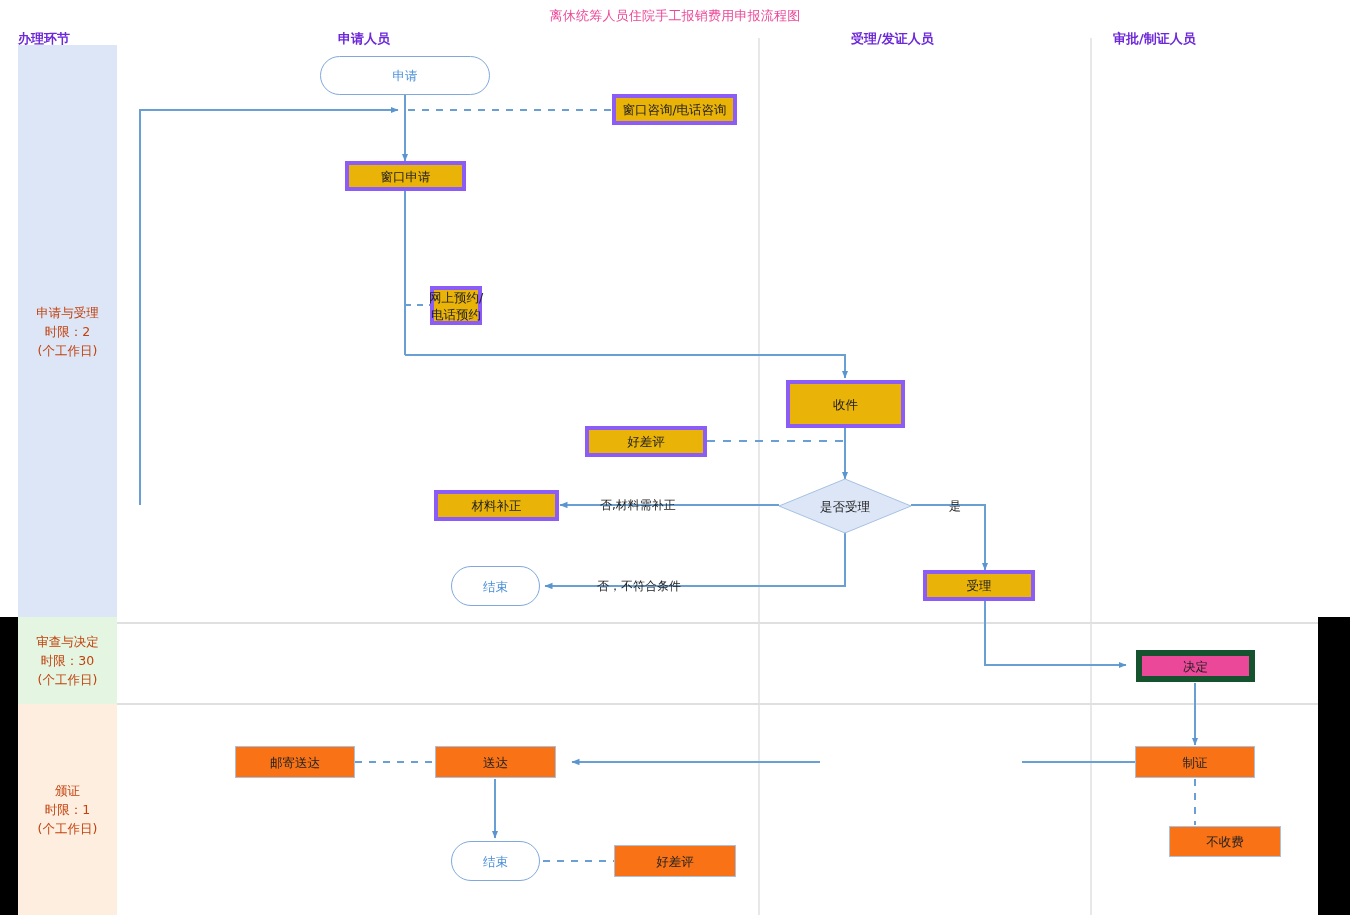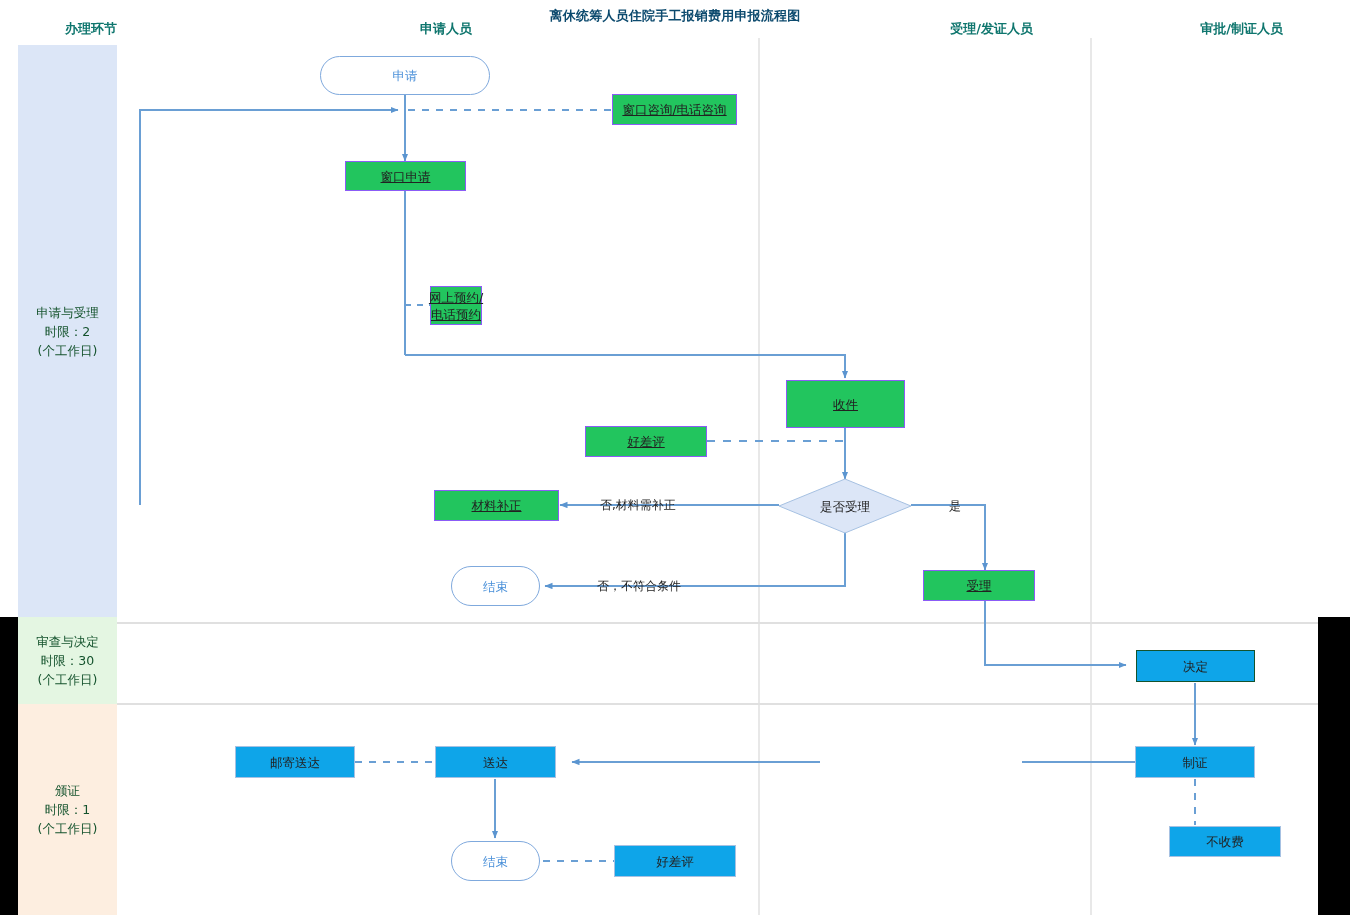--- a/index.html
+++ b/index.html
@@ -14,45 +14,45 @@
     overflow:hidden;
     background:#ffffff;
   }
   
   .title{
     position:absolute;
     left:0; top:7px;
     width:1350px;
     text-align:center;
     font-size:13px;
-    font-weight:bold;
-    color:#0c4a6e;
+    font-weight:normal;
+    color:#ec4899;
     letter-spacing:0.2px;
   }
   
   .lane-head{
     position:absolute;
-    top:20px;
+    top:30px;
     font-size:13px;
     font-weight:bold;
-    color:#0f766e;
-    text-align:right;
+    color:#6d28d9;
+    text-align:left;
     white-space:nowrap;
   }
   
   .stage{
     position:absolute;
     left:18px;
     width:99px;
     display:flex;
     flex-direction:column;
     align-items:center;
     justify-content:center;
     font-size:12.5px;
-    color:#14532d;
+    color:#c2410c;
     line-height:19px;
     text-align:center;
     white-space:nowrap;
   }
   .stage-bg{
     position:absolute;
     left:18px;
     width:99px;
   }
   
@@ -73,31 +73,30 @@
     display:flex;
     align-items:center;
     justify-content:center;
     font-size:12.5px;
     line-height:17px;
     text-align:center;
     color:#222222;
     white-space:nowrap;
   }
   .n-blue{
-    background:#22c55e;
-    border:1px solid #8b5cf6;
-    text-decoration:underline;
+    background:#eab308;
+    border:4px solid #8b5cf6;
   }
   .n-peach{
-    background:#0ea5e9;
+    background:#f97316;
     border:1px solid #a6c1e2;
   }
   .n-green{
-    background:#0ea5e9;
-    border:1px solid #14532d;
+    background:#ec4899;
+    border:6px solid #14532d;
   }
   .n-term{
     background:#ffffff;
     border:1px solid #7fa9dd;
     border-radius:22px;
     color:#4a90d9;
   }
   .n-doc{
     background:#fdeada;
     border:1px solid #a6c1e2;

